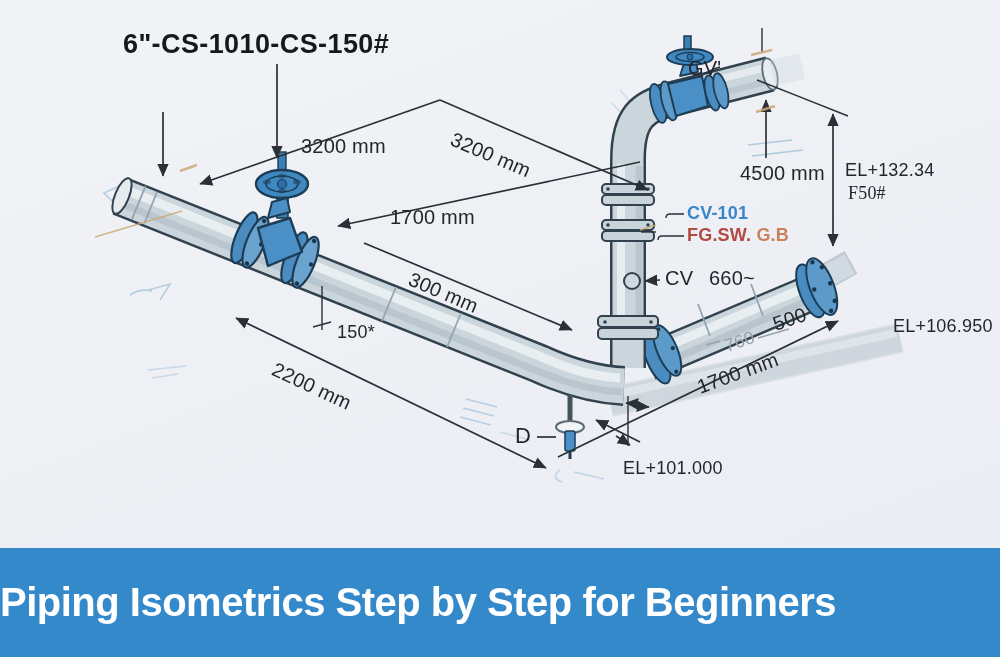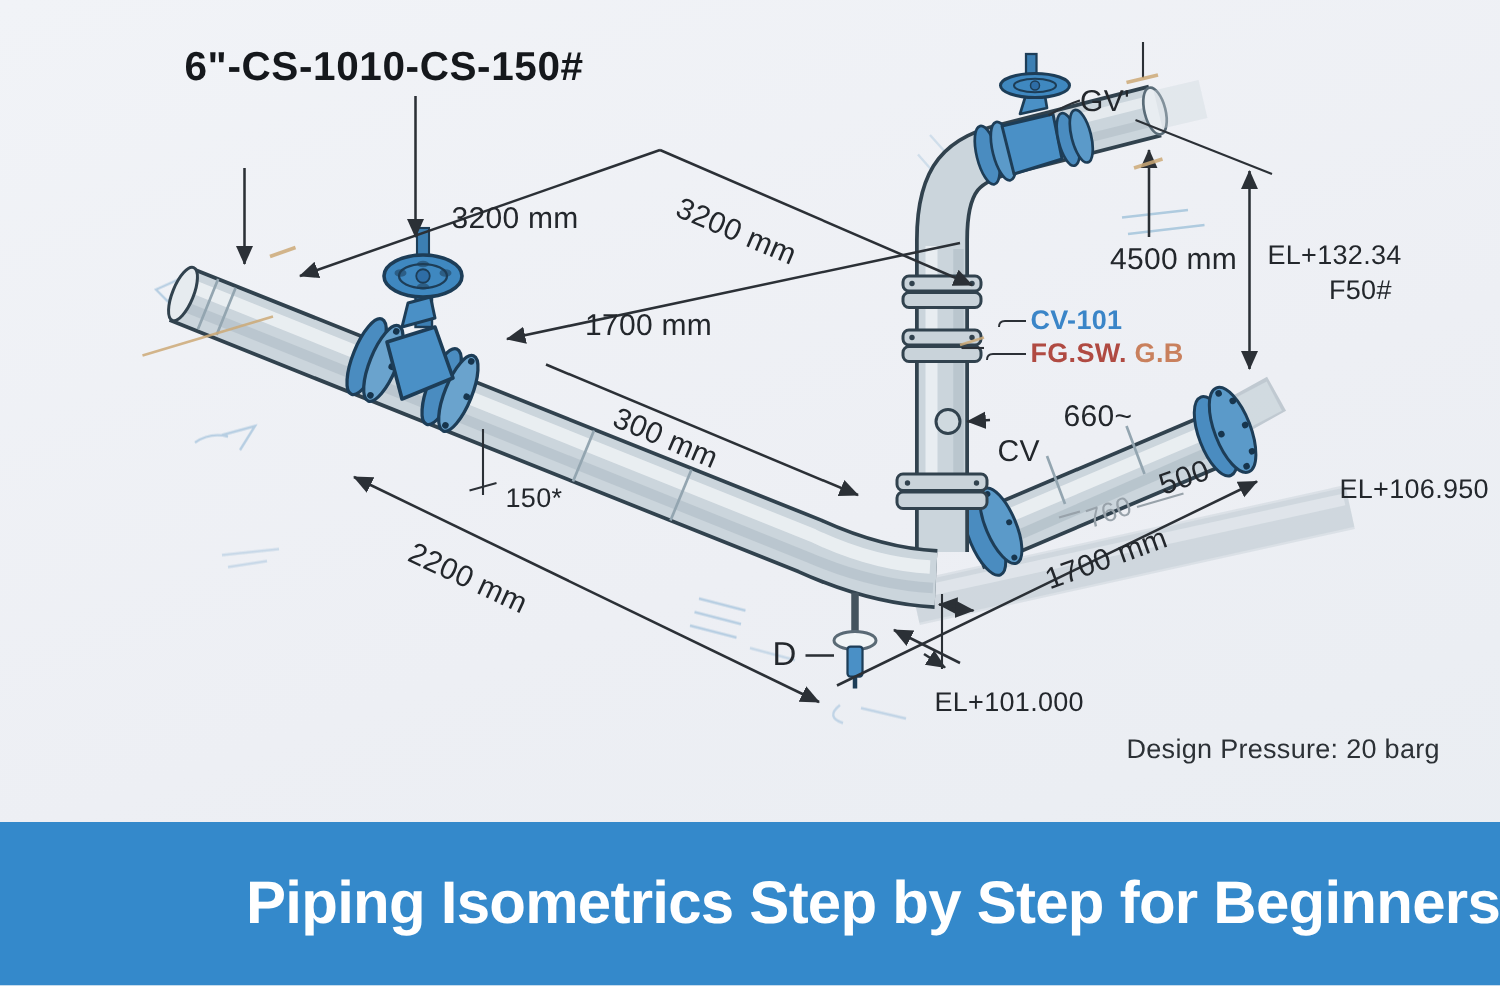--- a/index.html
+++ b/index.html
@@ -15,21 +15,21 @@
   }
   .lbl.big{font-size:27px;font-weight:bold;letter-spacing:.4px;color:#15181c;}
   .lbl.sm{font-size:18px;}
   .lbl.note{font-size:18px;color:#2c3136;}
   .lbl.blue{color:#3a85c8;font-weight:bold;}
   .lbl.gray{color:#98a2aa;}
   .red1{color:#b04a42;font-weight:bold;}
   .red2{color:#c9805d;font-weight:bold;}
   #banner{
     position:absolute;left:0;top:548px;width:1000px;height:109px;
-    background:#3489cb;display:flex;align-items:center;justify-content:flex-end;
+    background:#3489cb;display:flex;align-items:center;justify-content:flex-start;
   }
   #banner .title{
     color:#ffffff;font-size:40px;font-weight:bold;letter-spacing:-0.5px;
   }
 </style>
 </head>
 <body>
 
 <div id="stage">
 
@@ -239,36 +239,35 @@
 
   <div class="lbl big" style="left:123px;top:30px;">6"-CS-1010-CS-150#</div>
 
   <div class="lbl" style="left:301px;top:135px;">3200 mm</div>
   <div class="lbl" style="left:456px;top:128px;transform:rotate(23deg);transform-origin:left top;">3200 mm</div>
   <div class="lbl" style="left:390px;top:206px;">1700 mm</div>
   <div class="lbl" style="left:414px;top:268px;transform:rotate(23deg);transform-origin:left top;">300 mm</div>
   <div class="lbl sm" style="left:337px;top:323px;">150*</div>
   <div class="lbl" style="left:278px;top:358px;transform:rotate(25deg);transform-origin:left top;">2200 mm</div>
 
-  <div class="lbl" style="left:720px;top:57px;">GV'</div>
+  <div class="lbl" style="left:688px;top:57px;">GV'</div>
   <div class="lbl" style="left:740px;top:162px;">4500 mm</div>
   <div class="lbl sm" style="left:845px;top:161px;">EL+132.34</div>
-  <div class="lbl sm" style="left:886px;top:184px;">F50#</div>
+  <div class="lbl sm" style="left:848px;top:184px;font-family:Liberation Serif, serif;">F50#</div>
   <div class="lbl sm blue" style="left:687px;top:204px;">CV-101</div>
   <div class="lbl sm" style="left:687px;top:226px;text-align:center;"><span class="red1">FG.SW.</span> <span class="red2">G.B</span></div>
 
-  <div class="lbl" style="left:665px;top:267px;margin-top:23px;">CV</div>
+  <div class="lbl" style="left:665px;top:267px;">CV</div>
   <div class="lbl" style="left:709px;top:267px;">660~</div>
   <div class="lbl" style="left:770px;top:314px;transform:rotate(-19deg);transform-origin:left top;">500</div>
   <div class="lbl sm gray" style="left:722px;top:338px;transform:rotate(-19deg);transform-origin:left top;">760</div>
   <div class="lbl sm" style="left:845px;top:317px;margin-left:48px;">EL+106.950</div>
   <div class="lbl" style="left:694px;top:377px;transform:rotate(-20deg);transform-origin:left top;">1700 mm</div>
 
   <div class="lbl" style="left:515px;top:424px;font-size:22px;">D</div>
   <div class="lbl sm" style="left:623px;top:459px;">EL+101.000</div>
 
-  <div class="lbl note" style="left:751px;top:490px;">Design Pressure: 20 barg</div>
 
   <div id="banner">
     <div class="title">Piping Isometrics Step by Step for Beginners</div>
   </div>
 
 </div>
 
 </body></html>

